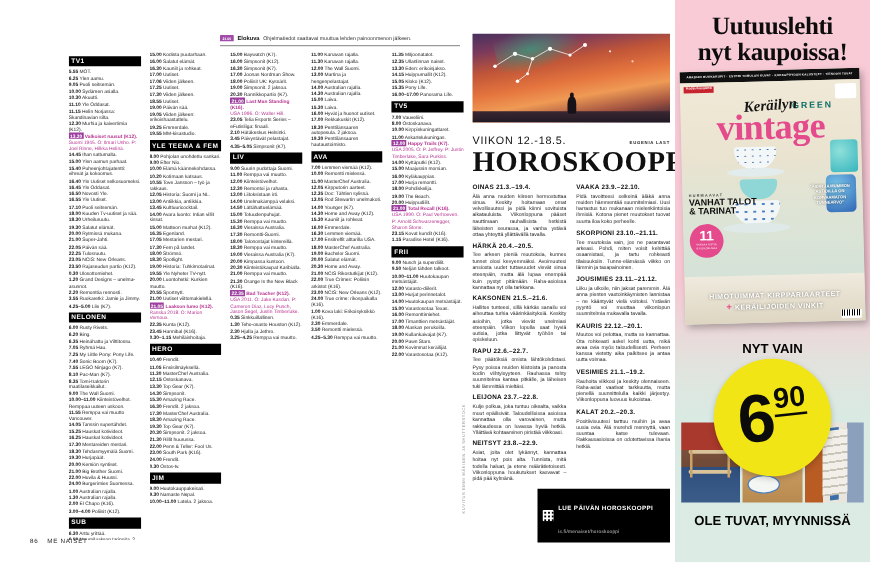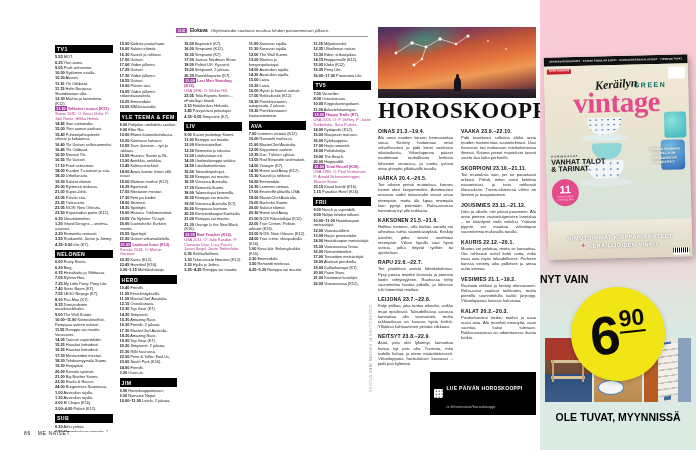--- a/index.html
+++ b/index.html
@@ -88,21 +88,21 @@
   .badge-num{font-size:11px;font-weight:800;line-height:1;}
   .badge-line{font-size:2px;letter-spacing:0.2px;line-height:1.3;}
   .cover-quote{position:absolute;right:3px;top:92px;width:46px;color:#fff;font-weight:bold;font-size:3.3px;
       text-align:center;line-height:1.3;text-shadow:0 0 2px rgba(0,0,0,0.65);z-index:3;}
   .cover-bottom{position:absolute;left:0;right:0;bottom:9px;text-align:center;z-index:3;}
   .cb1{font-size:5.6px;font-weight:800;color:#fff;letter-spacing:0.4px;text-shadow:0 0 2px rgba(0,0,0,0.55);}
   .cb2{font-size:5.6px;font-weight:800;color:#fff;letter-spacing:0.4px;text-shadow:0 0 2px rgba(0,0,0,0.55);}
   .cb-plus{color:#e44a8c;font-size:7.5px;font-weight:800;text-shadow:none;}
   .cover-barcode{position:absolute;right:3px;bottom:2px;width:16px;height:7px;background:#fff;z-index:4;
       background-image:repeating-linear-gradient(90deg,#000 0 0.8px,#fff 0.8px 2px);background-size:100% 70%;background-repeat:no-repeat;background-position:0 15%;}
-  .price-label{position:absolute;top:273px;left:0;width:100%;font-size:10.5px;font-weight:800;color:#000;}
+  .price-label{position:absolute;top:273px;left:0;width:100%;text-align:center;font-size:10.5px;font-weight:800;color:#000;}
   .price-circle{position:absolute;top:287px;left:31px;width:94px;height:94px;border-radius:50%;background:#f2e515;
       display:flex;align-items:center;justify-content:center;transform:rotate(-6deg);z-index:3;box-shadow:0 2px 5px rgba(0,0,0,0.2);}
   .price-int{font-size:54px;font-weight:800;color:#0b0b0b;line-height:1;letter-spacing:-2px;}
   .price-dec{font-size:23px;font-weight:800;color:#0b0b0b;border-bottom:2.5px solid #0b0b0b;line-height:1;
       transform:translateY(-13px);margin-left:2px;padding-bottom:1px;}
   .ad-photos{position:absolute;top:338px;left:5px;width:146px;display:flex;gap:2px;z-index:1;}
   .ad-photo{width:47.3px;height:64px;position:relative;overflow:hidden;}
   .ph1{background:linear-gradient(180deg,#a8392c 0%,#a8392c 34%,#7a503c 34%,#6e4936 56%,#2e4f7e 56%,#3c5c88 100%);}
   .ph1 .shelf{position:absolute;left:6px;width:34px;height:3px;background:#d9c49a;border-radius:1px;}
   .ph1 .s1{top:22px;} .ph1 .s2{top:38px;}
@@ -402,20 +402,24 @@
             <circle cx="90" cy="9" r="1.6"></circle>
           <circle cx="44" cy="32" r="1.2"></circle>
             <circle cx="36" cy="38" r="1.4"></circle>
           <circle cx="110" cy="14" r="0.9" opacity="0.8"></circle>
             <circle cx="128" cy="22" r="0.9" opacity="0.7"></circle>
         </g>
       </svg>
       <div class="sea"></div>
       <div class="silhouette"></div>
     </div>
+    <div class="horo-week-row">
+      <span class="horo-week">VIIKON 12.-18.5.</span>
+      <span class="horo-byline">EUGENIA LAST</span>
+    </div>
     <div class="horo-title">HOROSKOOPPI</div>
     <div class="horo-cols">
       <div class="horo-col" id="horo-left">
           <div class="sign">
             <h4>OINAS 21.3.–19.4.</h4>
             <p>Älä anna muiden kiireen hermostuttaa sinua. Keskity hoitamaan omat velvollisuutesi ja pidä kiinni sovituista aikatauluista. Viikonloppuna pääset nauttimaan rauhallisista hetkistä läheisten seurassa, ja vanha ystävä ottaa yhteyttä yllättävällä tavalla.</p>
           </div>
           <div class="sign">
             <h4>HÄRKÄ 20.4.–20.5.</h4>
             <p>Tee arkeen pieniä muutoksia, kunnes tunnet olosi kevyemmäksi. Avoimuutesi ansiosta uudet tuttavuudet vievät sinua eteenpäin, mutta älä lupaa enempää kuin pystyt pitämään. Raha-asioissa kannattaa nyt olla tarkkana.</p>
@@ -467,20 +471,24 @@
     <div class="horo-cta">
       <span class="cta-icon"></span>
       <span>
         <span class="cta-title">LUE PÄIVÄN HOROSKOOPPI</span><br>
         <span class="cta-url">is.fi/menaiset/horoskooppi</span>
       </span>
     </div>
   </div>
 
   <div class="ad">
+    <div class="ad-headline">
+      <span>Uutuuslehti</span><br>
+      <span>nyt kaupoissa!</span>
+    </div>
     <div class="cover">
       <div class="cover-topbar">ARABIAN RUOKAKUPIT · ESTERI TOMULAN KUVAT · KUKKAPÖYDÄN KALUSTEET · TIENOON TUVAT</div>
       <div class="cover-photo">
         <div class="glass1"></div>
         <div class="glass2"></div>
         <div class="tableA"></div>
         <div class="cupA"></div>
         <div class="saucerA"></div>
         <div class="cupB"></div>
         <div class="cupC"></div>

